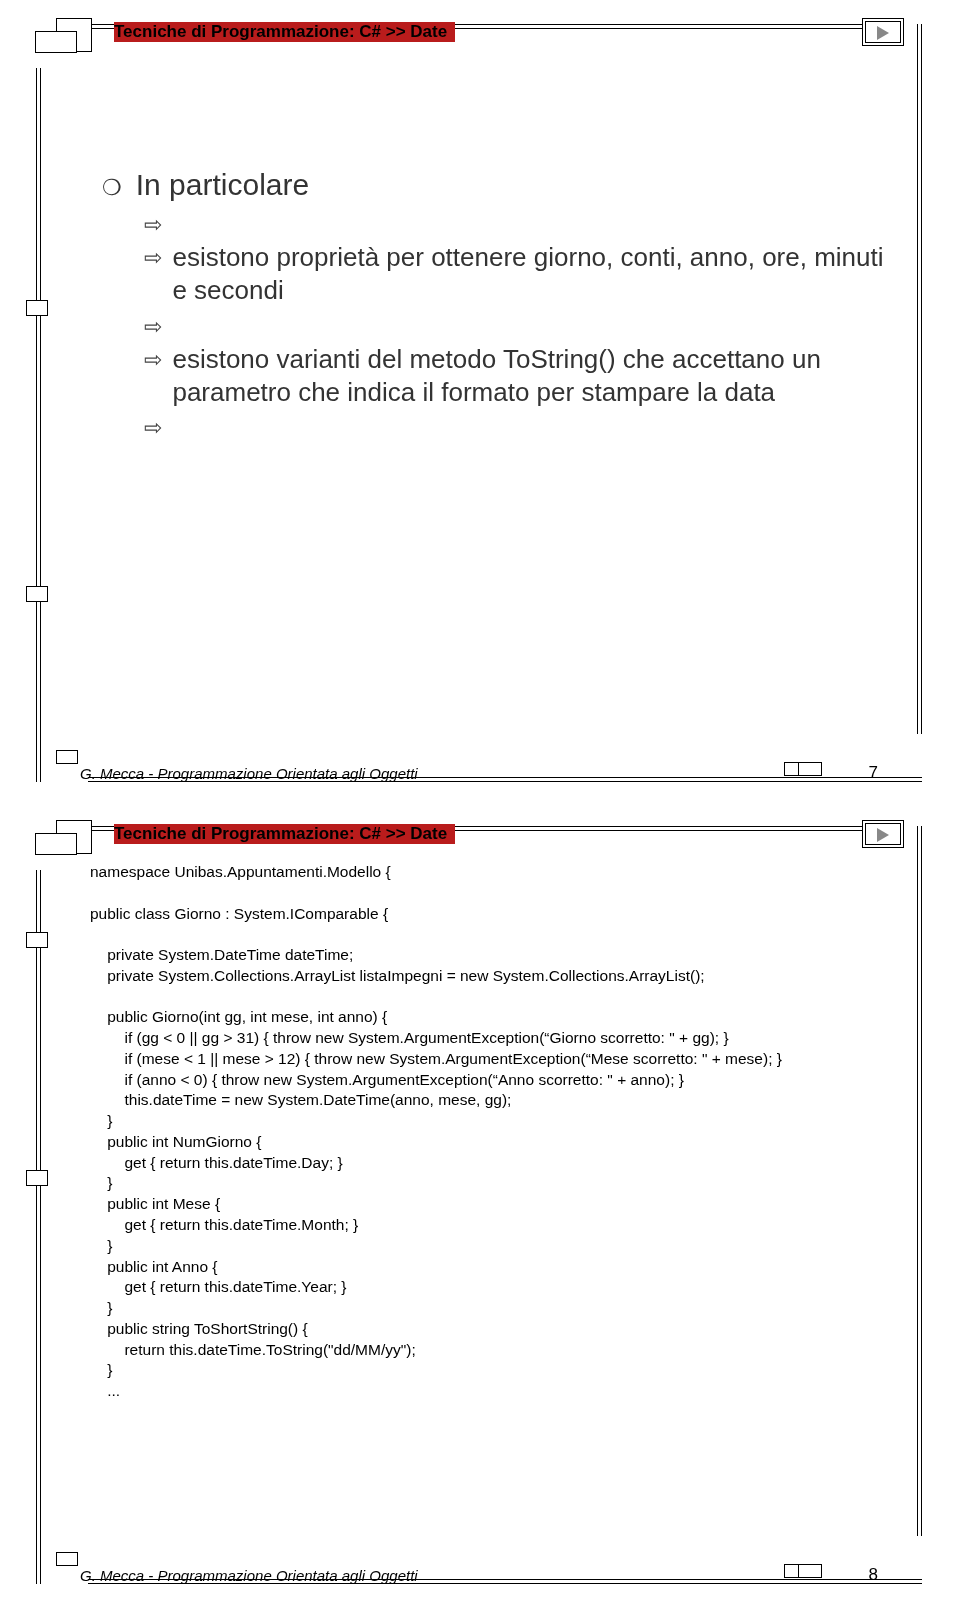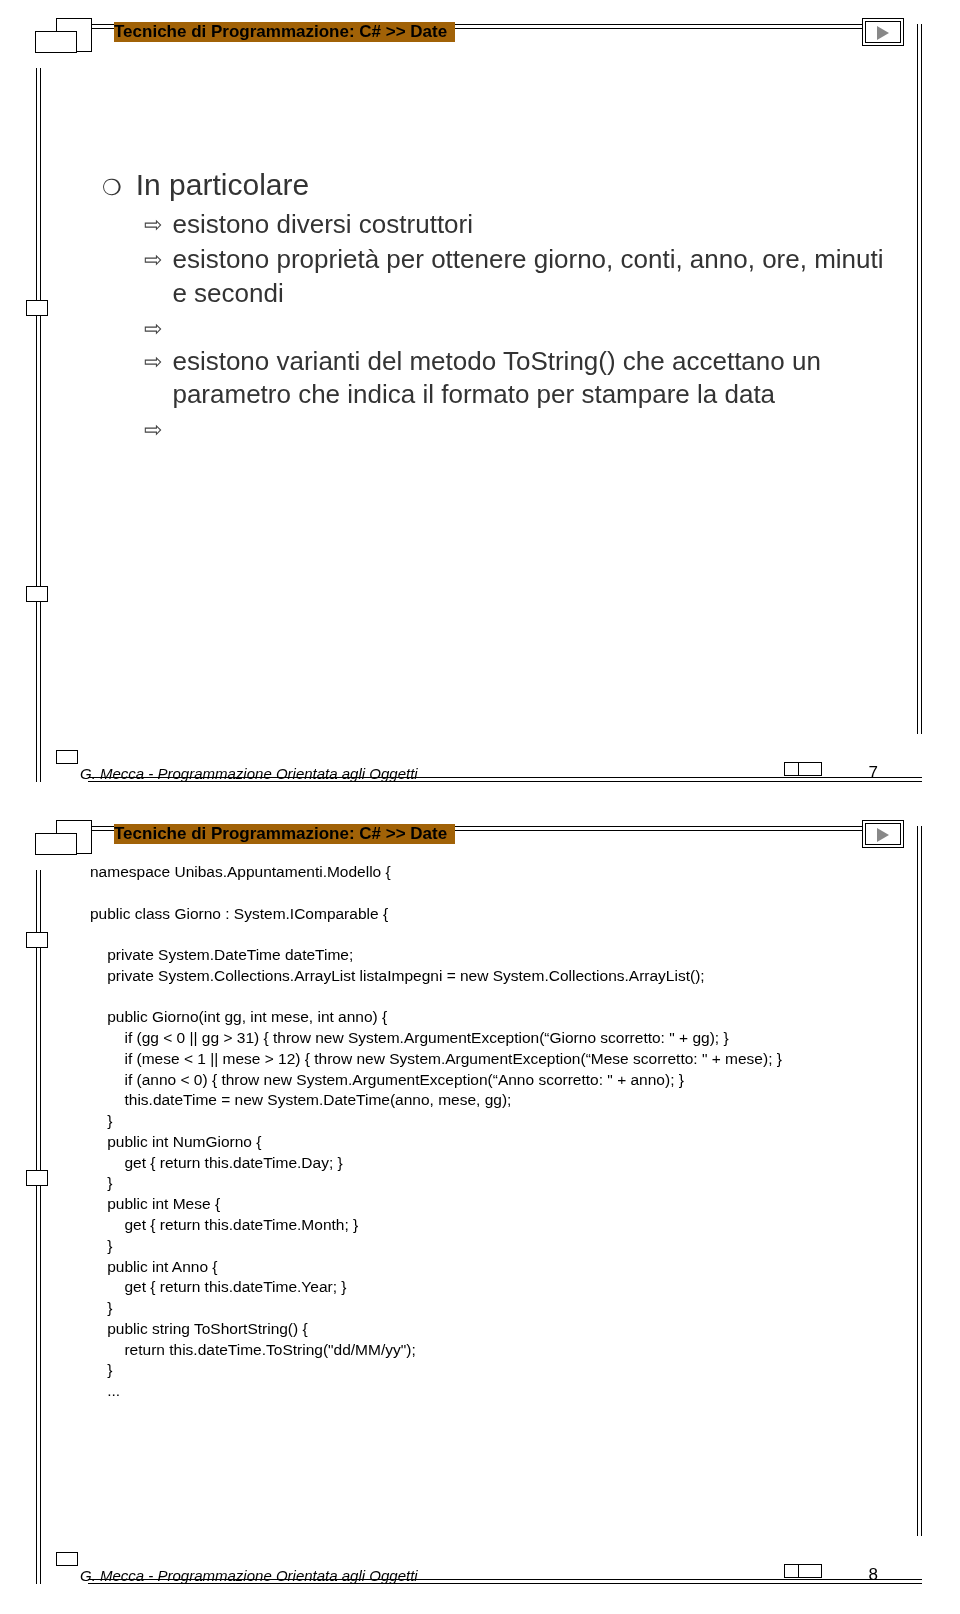--- a/index.html
+++ b/index.html
@@ -80,21 +80,21 @@
   }
 
   
   .breadcrumb {
     position: absolute;
     top: 4px;
     left: 84px;
     font-weight: bold;
     font-size: 17px;
     color: #000;
-    background: #a16207;
+    background: #b91c1c;
     padding-right: 8px;
   }
 
   
   .title-row {
     position: absolute;
     top: 62px;
     left: 70px;
     right: 40px;
     display: flex;
@@ -245,21 +245,20 @@
   <div class="left-deco" style="top:568px;height:16px;"></div>
 
 
   <div class="content">
     <div class="bullet-lvl1">
       <span class="marker">❍</span>
       <span>In particolare</span>
     </div>
     <div class="bullet-lvl2">
       <span class="arrow-marker">⇨</span>
-      <span>esistono diversi costruttori</span>
     </div>
     <div class="bullet-lvl2">
       <span class="arrow-marker">⇨</span>
       <span>esistono proprietà per ottenere giorno, conti, anno, ore, minuti e secondi</span>
     </div>
     <div class="bullet-lvl2">
       <span class="arrow-marker">⇨</span>
     </div>
     <div class="bullet-lvl2">
       <span class="arrow-marker">⇨</span>

